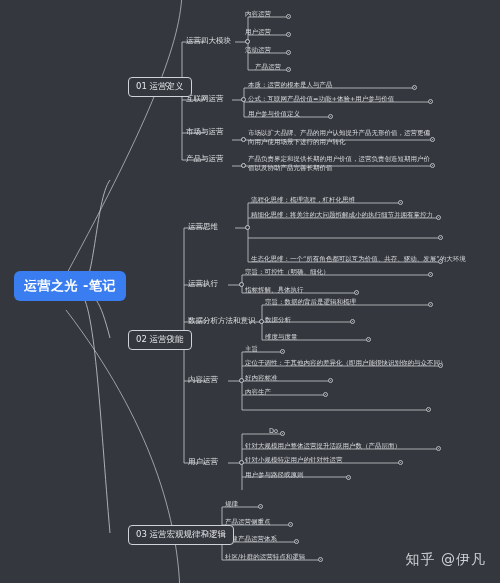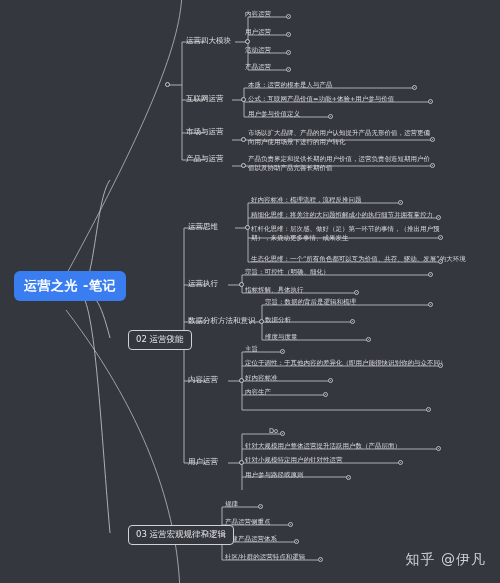--- a/index.html
+++ b/index.html
@@ -184,39 +184,40 @@
       <path d="M 222 507 L 222 560"></path>
       <path d="M 222 507 L 260 507"></path>
       <path d="M 222 525 L 290 525"></path>
       <path d="M 222 542 L 296 542"></path>
       <path d="M 222 560 L 320 560"></path>
     </g>
   </svg>
 
   <div class="root-node" style="left:14px; top:271px;">运营之光 -笔记</div>
 
+  <div class="l1-node" style="left:128px; top:77px;">01 运营定义</div>
   <div class="joint" style="left:165px; top:82px;"></div>
 
   <div class="l2-node" style="left:186px; top:36px;">运营四大模块</div>
   <div class="l2-node" style="left:186px; top:94px;">互联网运营</div>
   <div class="l2-node" style="left:186px; top:127px;text-align:right;">市场与运营</div>
   <div class="l2-node" style="left:186px; top:154px;">产品与运营</div>
 
   <div class="joint" style="left:245px; top:39px;"></div>
   <div class="joint" style="left:241px; top:97px;"></div>
   <div class="joint" style="left:241px; top:137px;"></div>
   <div class="joint" style="left:241px; top:163px;"></div>
 
   <div class="l3-node" style="left:245px; top:10px;">内容运营</div>
   <div class="dot" style="left:286px; top:14px;"></div>
   <div class="l3-node" style="left:245px; top:28px;">用户运营</div>
   <div class="dot" style="left:286px; top:32px;"></div>
   <div class="l3-node" style="left:245px; top:46px;">活动运营</div>
   <div class="dot" style="left:286px; top:50px;"></div>
-  <div class="l3-node" style="left:245px; top:63px;">产品运营</div>
+  <div class="l3-node" style="left:255px; top:63px;">产品运营</div>
   <div class="dot" style="left:286px; top:67px;"></div>
 
   <div class="l3-node" style="left:248px; top:81px;">本质：运营的根本是人与产品</div>
   <div class="dot" style="left:412px; top:85px;"></div>
   <div class="l3-node" style="left:248px; top:95px;">公式：互联网产品价值=功能+体验+用户参与价值</div>
   <div class="dot" style="left:428px; top:99px;"></div>
   <div class="l3-node" style="left:248px; top:110px;">用户参与价值定义</div>
   <div class="dot" style="left:328px; top:114px;"></div>
 
   <div class="l3-node wrap" style="left:248px; top:129px; width:186px;">市场以扩大品牌、产品的用户认知提升产品无形价值，运营更偏向用户使用场景下进行的用户转化</div>
@@ -233,25 +234,24 @@
   <div class="l2-node" style="left:188px; top:316px;">数据分析方法和意识</div>
   <div class="l2-node" style="left:188px; top:375px;">内容运营</div>
   <div class="l2-node" style="left:188px; top:457px;">用户运营</div>
 
   <div class="joint" style="left:245px; top:225px;"></div>
   <div class="joint" style="left:239px; top:282px;"></div>
   <div class="joint" style="left:259px; top:319px;"></div>
   <div class="joint" style="left:239px; top:378px;"></div>
   <div class="joint" style="left:239px; top:460px;"></div>
 
-  <div class="l3-node" style="left:251px; top:196px;">好内容标准：梳理流程，流程反推问题</div>
+  <div class="l3-node" style="left:251px; top:196px;">流程化思维：梳理流程，杠杆化思维</div>
   <div class="dot" style="left:398px; top:200px;"></div>
   <div class="l3-node" style="left:251px; top:211px;">精细化思维：将关注的大问题拆解成小的执行细节并拥有掌控力</div>
   <div class="dot" style="left:436px; top:215px;"></div>
-  <div class="l3-node wrap" style="left:251px; top:225px; width:192px;">杠杆化思维：层次感、做好（足）第一环节的事情，（推出用户预期），来撬动更多事情、成果发生</div>
   <div class="dot" style="left:438px; top:235px;"></div>
   <div class="l3-node" style="left:251px; top:255px;">生态化思维：一个“所有角色都可以互为价值、共存、驱动、发展”的大环境</div>
   <div class="dot" style="left:438px; top:259px;"></div>
 
   <div class="l3-node" style="left:245px; top:268px;">宗旨：可控性（明确、细化）</div>
   <div class="dot" style="left:428px; top:272px;"></div>
   <div class="l3-node" style="left:245px; top:286px;">指标拆解、具体执行</div>
   <div class="dot" style="left:354px; top:290px;"></div>
 
   <div class="l3-node" style="left:265px; top:298px;">宗旨：数据的背后是逻辑和梳理</div>

